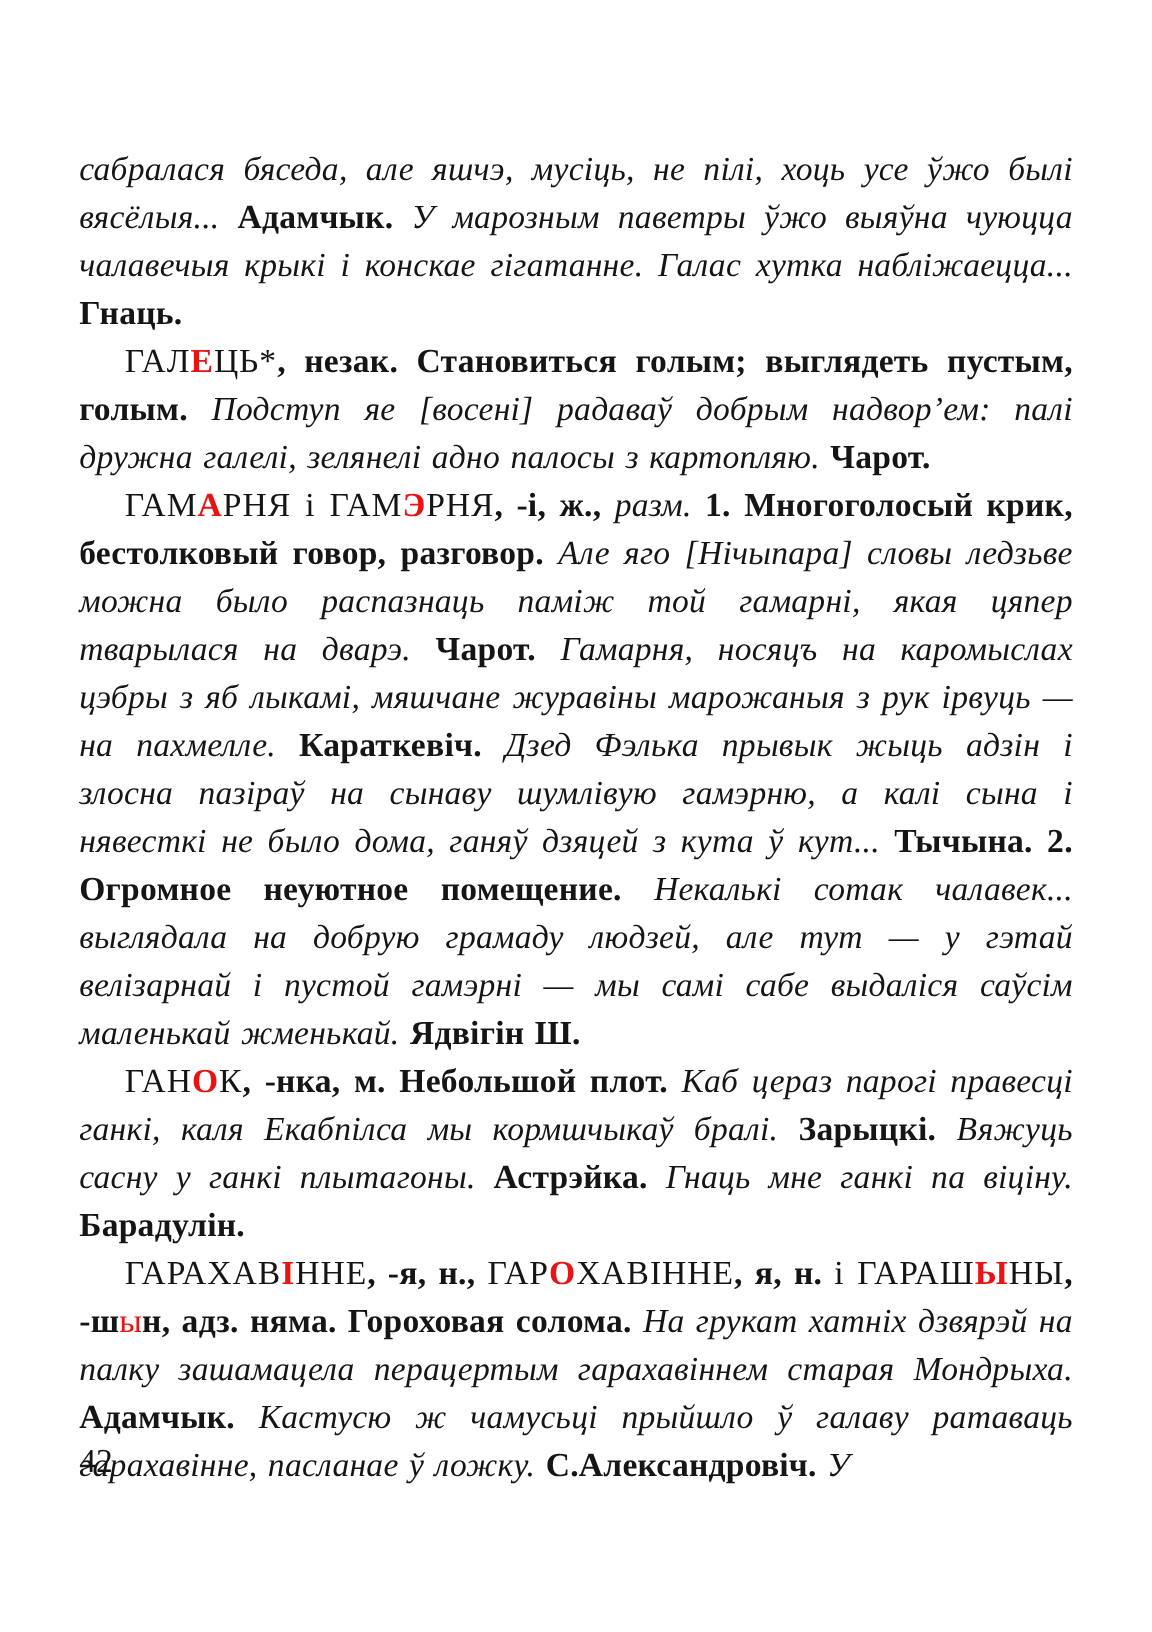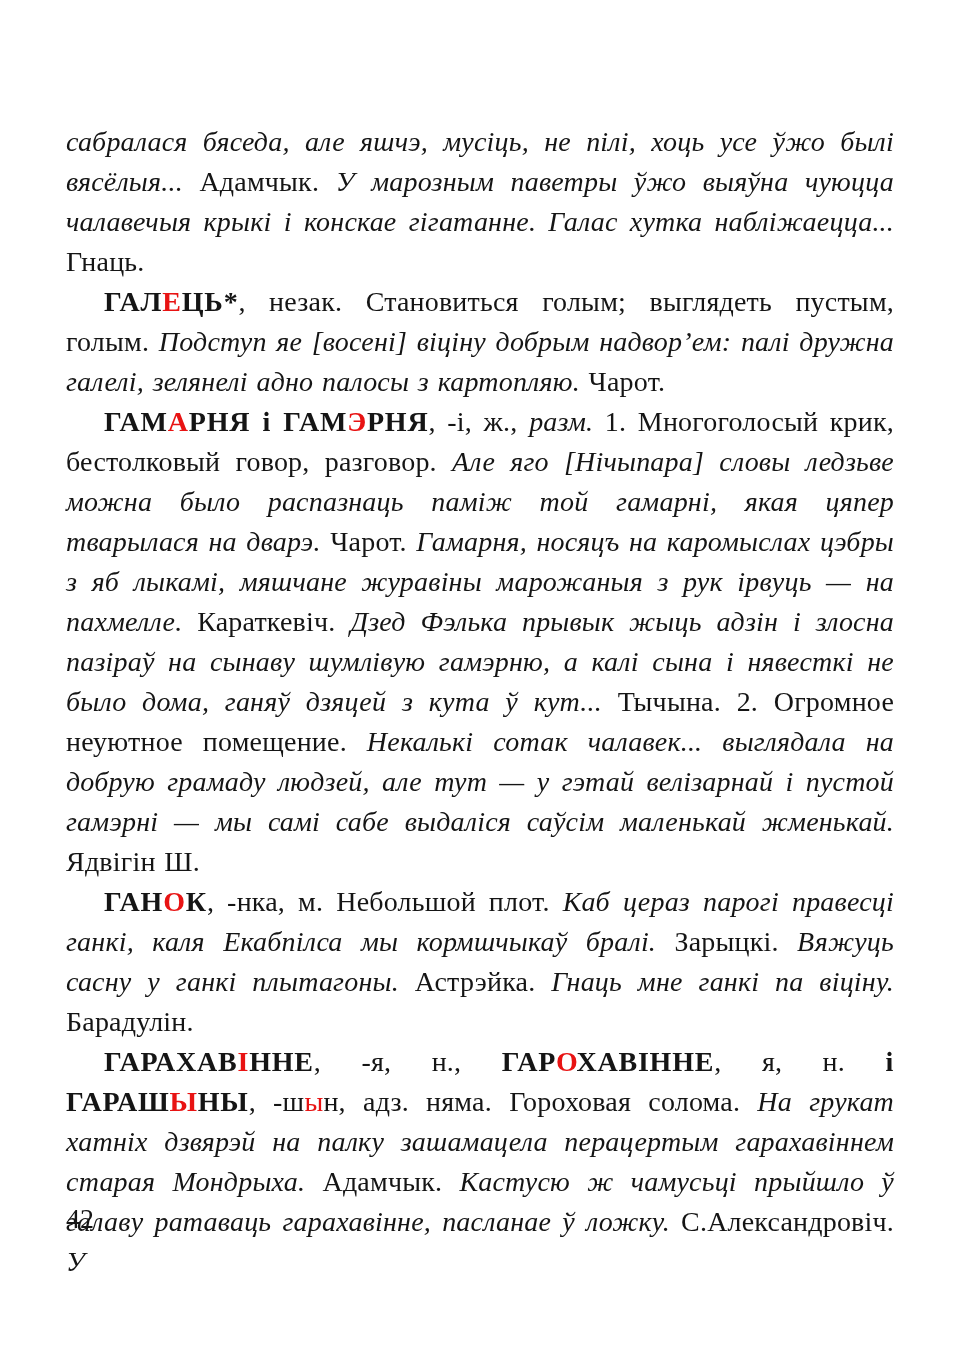--- a/index.html
+++ b/index.html
@@ -27,38 +27,38 @@
     letter-spacing: 0.2px;
     word-spacing: 1.5px;
   }
   .text-block p {
     margin: 0;
     padding: 0;
   }
   .text-block p.indent {
     text-indent: 38px;
   }
-  .seg-r { font-style: normal; font-weight: normal; }
+  .seg-r { font-style: normal; font-weight: bold; }
   .seg-i { font-style: italic; font-weight: normal; }
-  .seg-b { font-style: normal; font-weight: bold; letter-spacing: 0.8px; }
+  .seg-b { font-style: normal; font-weight: normal; letter-spacing: 0.8px; }
   .seg-br { font-style: normal; font-weight: bold; color: #e81313; letter-spacing: 0.8px; }
   .seg-rr { font-style: normal; font-weight: normal; color: #e81313; }
   .page-number {
     position: absolute;
     left: 66px;
     top: 1203px;
     font-size: 28px;
     font-weight: normal;
   }
 </style>
 </head>
 <body>
 
 <div class="page">
   <div class="text-block">
     <p><span class="seg-i">сабралася бяседа, але яшчэ, мусіць, не пілі, хоць усе ўжо былі вясёлыя... </span><span class="seg-r">Адамчык. </span><span class="seg-i">У марозным паветры ўжо выяўна чуюцца чалавечыя крыкі і конскае гігатанне. Галас хутка набліжаецца... </span><span class="seg-r">Гнаць.</span></p>
-    <p class="indent"><span class="seg-b">ГАЛ</span><span class="seg-br">Е</span><span class="seg-b">ЦЬ*</span><span class="seg-r">, незак. Становиться голым; выглядеть пустым, голым. </span><span class="seg-i">Подступ яе [восені] віціну добрым надвор’ем: палі дружна галелі, зелянелі адно палосы з картопляю. </span><span class="seg-r">Чарот.</span></p>
+    <p class="indent"><span class="seg-b">ГАЛ</span><span class="seg-br">Е</span><span class="seg-b">ЦЬ*</span><span class="seg-r">, незак. Становиться голым; выглядеть пустым, голым. </span><span class="seg-i">Подступ яе [восені] радаваў добрым надвор’ем: палі дружна галелі, зелянелі адно палосы з картопляю. </span><span class="seg-r">Чарот.</span></p>
     <p class="indent"><span class="seg-b">ГАМ</span><span class="seg-br">А</span><span class="seg-b">РНЯ і ГАМ</span><span class="seg-br">Э</span><span class="seg-b">РНЯ</span><span class="seg-r">, -і, ж., </span><span class="seg-i">разм.</span><span class="seg-r"> 1. Многоголосый крик, бестолковый говор, разговор. </span><span class="seg-i">Але яго [Нічыпара] словы ледзьве можна было распазнаць паміж той гамарні, якая цяпер тварылася на дварэ. </span><span class="seg-r">Чарот. </span><span class="seg-i">Гамарня, носяцъ на каромыслах цэбры з яб лыкамі, мяшчане журавіны марожаныя з рук ірвуць — на пахмелле. </span><span class="seg-r">Караткевіч. </span><span class="seg-i">Дзед Фэлька прывык жыць адзін і злосна пазіраў на сынаву шумлівую гамэрню, а калі сына і нявесткі не было дома, ганяў дзяцей з кута ў кут... </span><span class="seg-r">Тычына. 2. Огромное неуютное помещение. </span><span class="seg-i">Некалькі сотак чалавек... выглядала на добрую грамаду людзей, але тут — у гэтай велізарнай і пустой гамэрні — мы самі сабе выдаліся саўсім маленькай жменькай. </span><span class="seg-r">Ядвігін Ш.</span></p>
     <p class="indent"><span class="seg-b">ГАН</span><span class="seg-br">О</span><span class="seg-b">К</span><span class="seg-r">, -нка, м. Небольшой плот. </span><span class="seg-i">Каб цераз парогі правесці ганкі, каля Екабпілса мы кормшчыкаў бралі. </span><span class="seg-r">Зарыцкі. </span><span class="seg-i">Вяжуць сасну у ганкі плытагоны. </span><span class="seg-r">Астрэйка. </span><span class="seg-i">Гнаць мне ганкі па віціну. </span><span class="seg-r">Барадулін.</span></p>
     <p class="indent"><span class="seg-b">ГАРАХАВ</span><span class="seg-br">І</span><span class="seg-b">ННЕ</span><span class="seg-r">, -я, н., </span><span class="seg-b">ГАР</span><span class="seg-br">О</span><span class="seg-b">ХАВІННЕ</span><span class="seg-r">, я, н. </span><span class="seg-b">і ГАРАШ</span><span class="seg-br">Ы</span><span class="seg-b">НЫ</span><span class="seg-r">, -ш</span><span class="seg-rr">ы</span><span class="seg-r">н, адз. няма. Гороховая солома. </span><span class="seg-i">На грукат хатніх дзвярэй на палку зашамацела перацертым гарахавіннем старая Мондрыха. </span><span class="seg-r">Адамчык. </span><span class="seg-i">Кастусю ж чамусьці прыйшло ў галаву ратаваць гарахавінне, пасланае ў ложку. </span><span class="seg-r">С.Александровіч. </span><span class="seg-i">У</span></p>
   </div>
   <div class="page-number">42</div>
 </div>
 
 </body></html>

